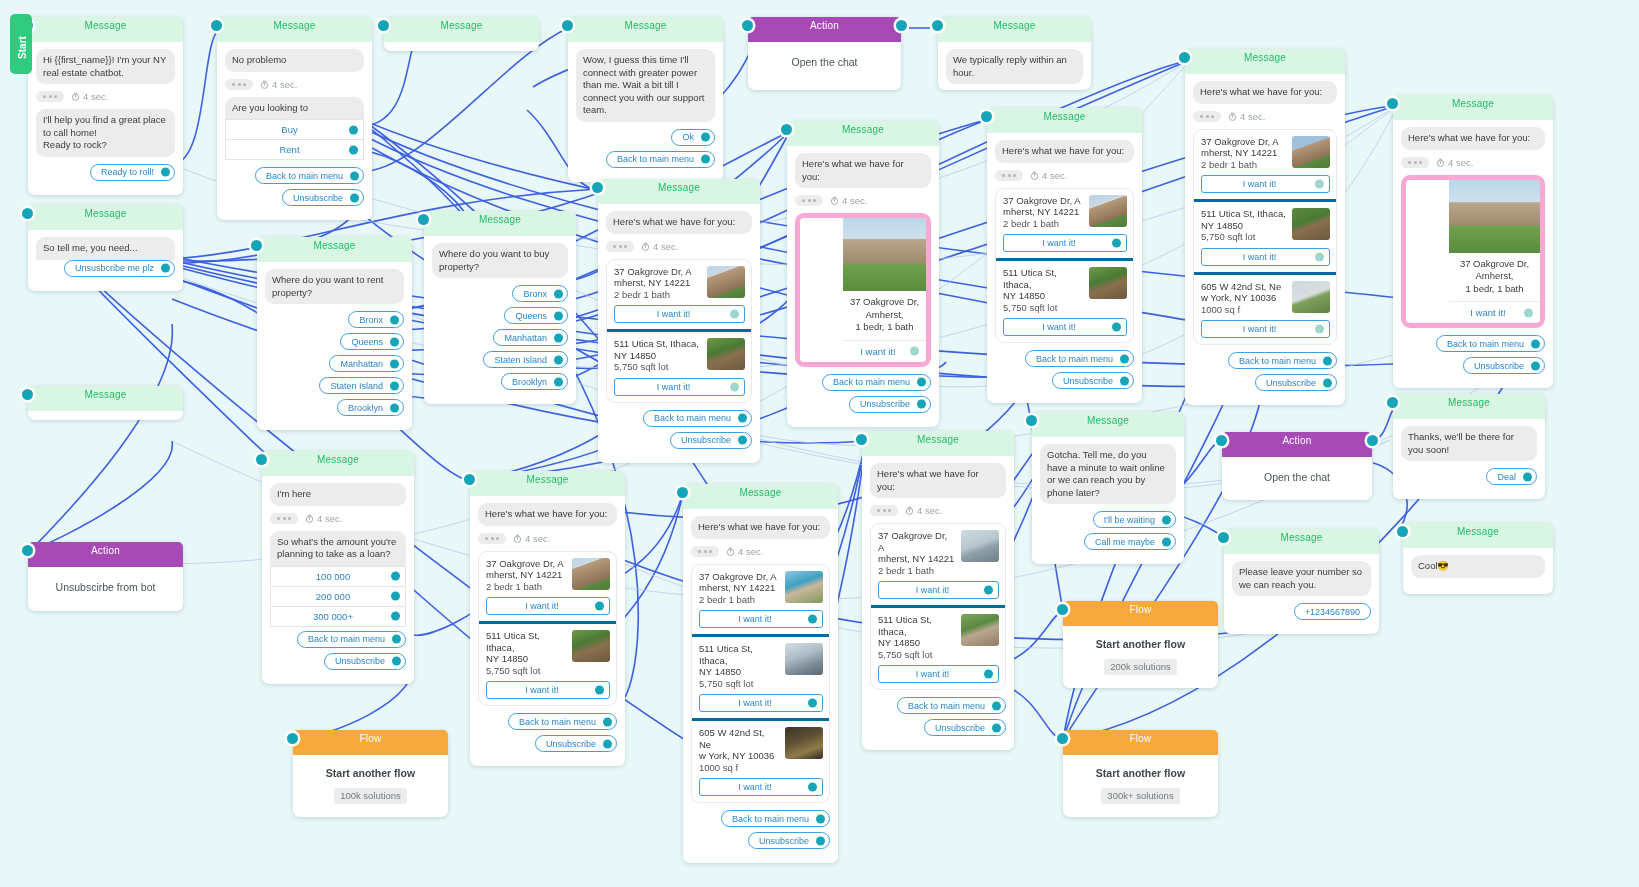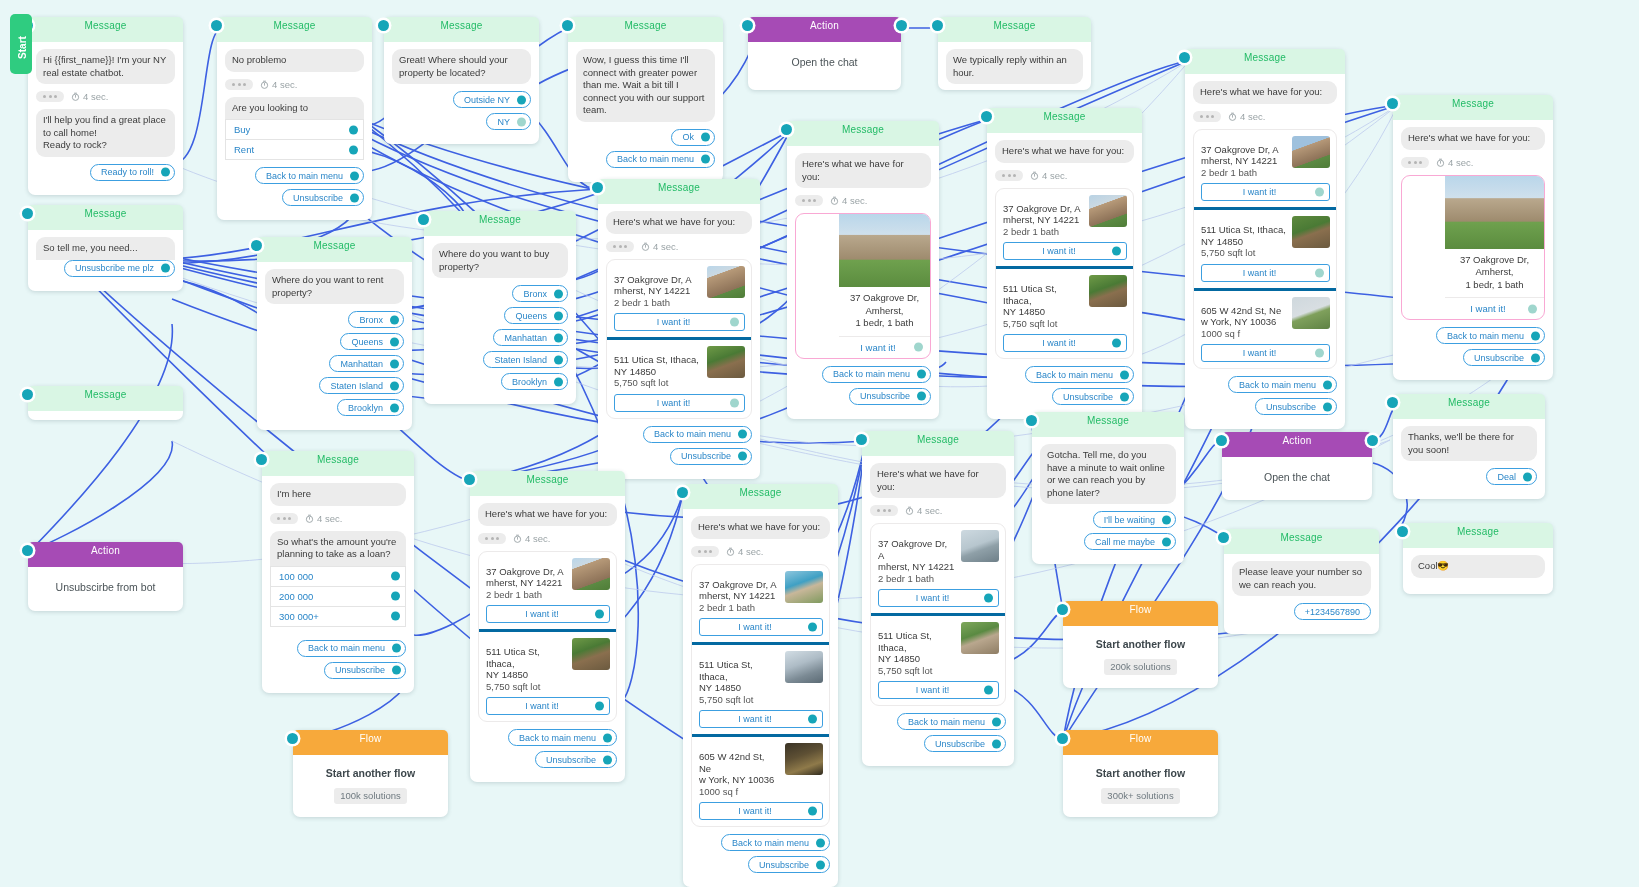--- a/index.html
+++ b/index.html
@@ -80,21 +80,21 @@
     white-space: nowrap;
   }
   .pill .port { position: absolute; right: 4px; top: 50%; transform: translateY(-50%); }
 
   
   .listbtn {
     border: 1px solid #e4e4e4;
     background: #fff;
     color: #2a86c8;
     font-size: 9.5px;
-    text-align: left;
+    text-align: center;
     padding: 4px 18px 4px 8px;
     position: relative;
   }
   .listbtn + .listbtn { border-top: none; }
   .listbtn .port { position: absolute; right: 5px; top: 50%; transform: translateY(-50%); }
 
   .port {
     width: 9px; height: 9px; border-radius: 50%;
     background: #16a5b8;
     box-shadow: 0 0 0 2.5px #fff;
@@ -120,40 +120,40 @@
   
   .gallery {
     border: 1px solid #eceaea;
     border-radius: 9px;
     overflow: hidden;
     margin-bottom: 7px;
   }
   .gitem { padding: 6px 6px 6px 7px; }
   .gitem + .gitem { border-top: 3px solid #0369a1; }
   .gtop { display: flex; gap: 6px; }
-  .gtext { flex: 1; font-size: 9.5px; line-height: 11.5px; color: #3b3b3b; margin-top: 8px; }
+  .gtext { flex: 1; font-size: 9.5px; line-height: 11.5px; color: #3b3b3b; }
   .gsub { color: #555; }
   .gthumb {
     width: 38px; height: 32px; border-radius: 3px;
     background-size: cover; background-position: center; flex: none;
   }
   .gbtn {
     margin-top: 5px;
     border: 1px solid #3c9fe0;
     border-radius: 3px;
     color: #2a86c8;
     font-size: 9px;
     text-align: center;
     padding: 3px 16px 3px 4px;
     position: relative;
   }
   .gbtn .port { position:absolute; right: 5px; top: 50%; transform: translateY(-50%); }
 
   
-  .bigcard { border: 1px solid #f9a8d4; border-radius: 9px; overflow: hidden; margin-bottom: 7px; padding-left: 43px; }
+  .bigcard { border: 5px solid #f9a8d4; border-radius: 9px; overflow: hidden; margin-bottom: 7px; padding-left: 43px; }
   .bigimg { width: 100%; height: 73px; background-size: cover; background-position: center; display:block; }
   .bigtxt { text-align:center; font-size: 9.5px; line-height: 12.5px; color:#3b3b3b; padding: 5px 5px 6px; }
   .bigbtn { border-top: 1px solid #eceaea; text-align: center; color:#2a86c8; font-size:9.5px; padding: 5px 18px 5px 5px; position: relative;}
   .bigbtn .port { position:absolute; right: 7px; top: 50%; transform: translateY(-50%); }
 
   
   .act-body { text-align: center; font-size: 10.5px; color: #4a5357; padding: 14px 8px 10px; }
   .flow-body { text-align: center; padding: 12px 8px 8px; }
   .flow-title { font-size: 10.5px; color: #3d474c; font-weight: bold; margin-bottom: 6px;}
   .flow-chip { display:inline-block; background:#ececec; color:#6f7a80; font-size:9.5px; padding:2.5px 6px; border-radius:3px;}
@@ -324,29 +324,20 @@
         </div>
       <div class="pill-wrap">
           <div class="pill"><span>Unsubscribe</span><span class="port"></span></div>
         </div>
     </div>
   </div>
 
   <div class="node" style="left:384px; top:17px; width:155px;">
     <div class="in-port"></div>
     <div class="node-head head-message">Message</div>
-    <div class="body">
-      <div class="bubble">Great! Where should your property be located?</div>
-      <div class="pill-wrap">
-          <div class="pill"><span>Outside NY</span><span class="port"></span></div>
-        </div>
-      <div class="pill-wrap">
-          <div class="pill"><span>NY</span><span class="port pale"></span></div>
-        </div>
-    </div>
   </div>
 
   <div class="node" style="left:568px; top:17px; width:155px;">
     <div class="in-port"></div>
     <div class="node-head head-message">Message</div>
     <div class="body">
       <div class="bubble">Wow, I guess this time I'll connect with greater power than me. Wait a bit till I connect you with our support team.</div>
       <div class="pill-wrap">
           <div class="pill"><span>Ok</span><span class="port"></span></div>
         </div>
@@ -750,21 +741,21 @@
         <div class="delay-text">
           <svg class="timer" viewBox="0 0 12 12">
               <circle cx="6" cy="7" r="4.2" fill="none" stroke="#9aa3a6" stroke-width="1.2"></circle>
               <path d="M6 4.5V7" stroke="#9aa3a6" stroke-width="1.1" stroke-linecap="round"></path>
               <path d="M4.6 1.6h2.8" stroke="#9aa3a6" stroke-width="1.2" stroke-linecap="round"></path>
             </svg>
           <span>4 sec.</span>
         </div>
       </div>
       <div class="bubble" style="margin-bottom:0;border-radius:9px 9px 0 0">So what's the amount you're planning to take as a loan?</div>
-      <div style="margin-bottom:13px">
+      <div style="margin-bottom:4px">
         <div class="listbtn"><span>100 000</span><span class="port"></span></div>
         <div class="listbtn"><span>200 000</span><span class="port"></span></div>
         <div class="listbtn"><span>300 000+</span><span class="port"></span></div>
       </div>
       <div class="pill-wrap">
           <div class="pill"><span>Back to main menu</span><span class="port"></span></div>
         </div>
       <div class="pill-wrap">
           <div class="pill"><span>Unsubscribe</span><span class="port"></span></div>
         </div>

